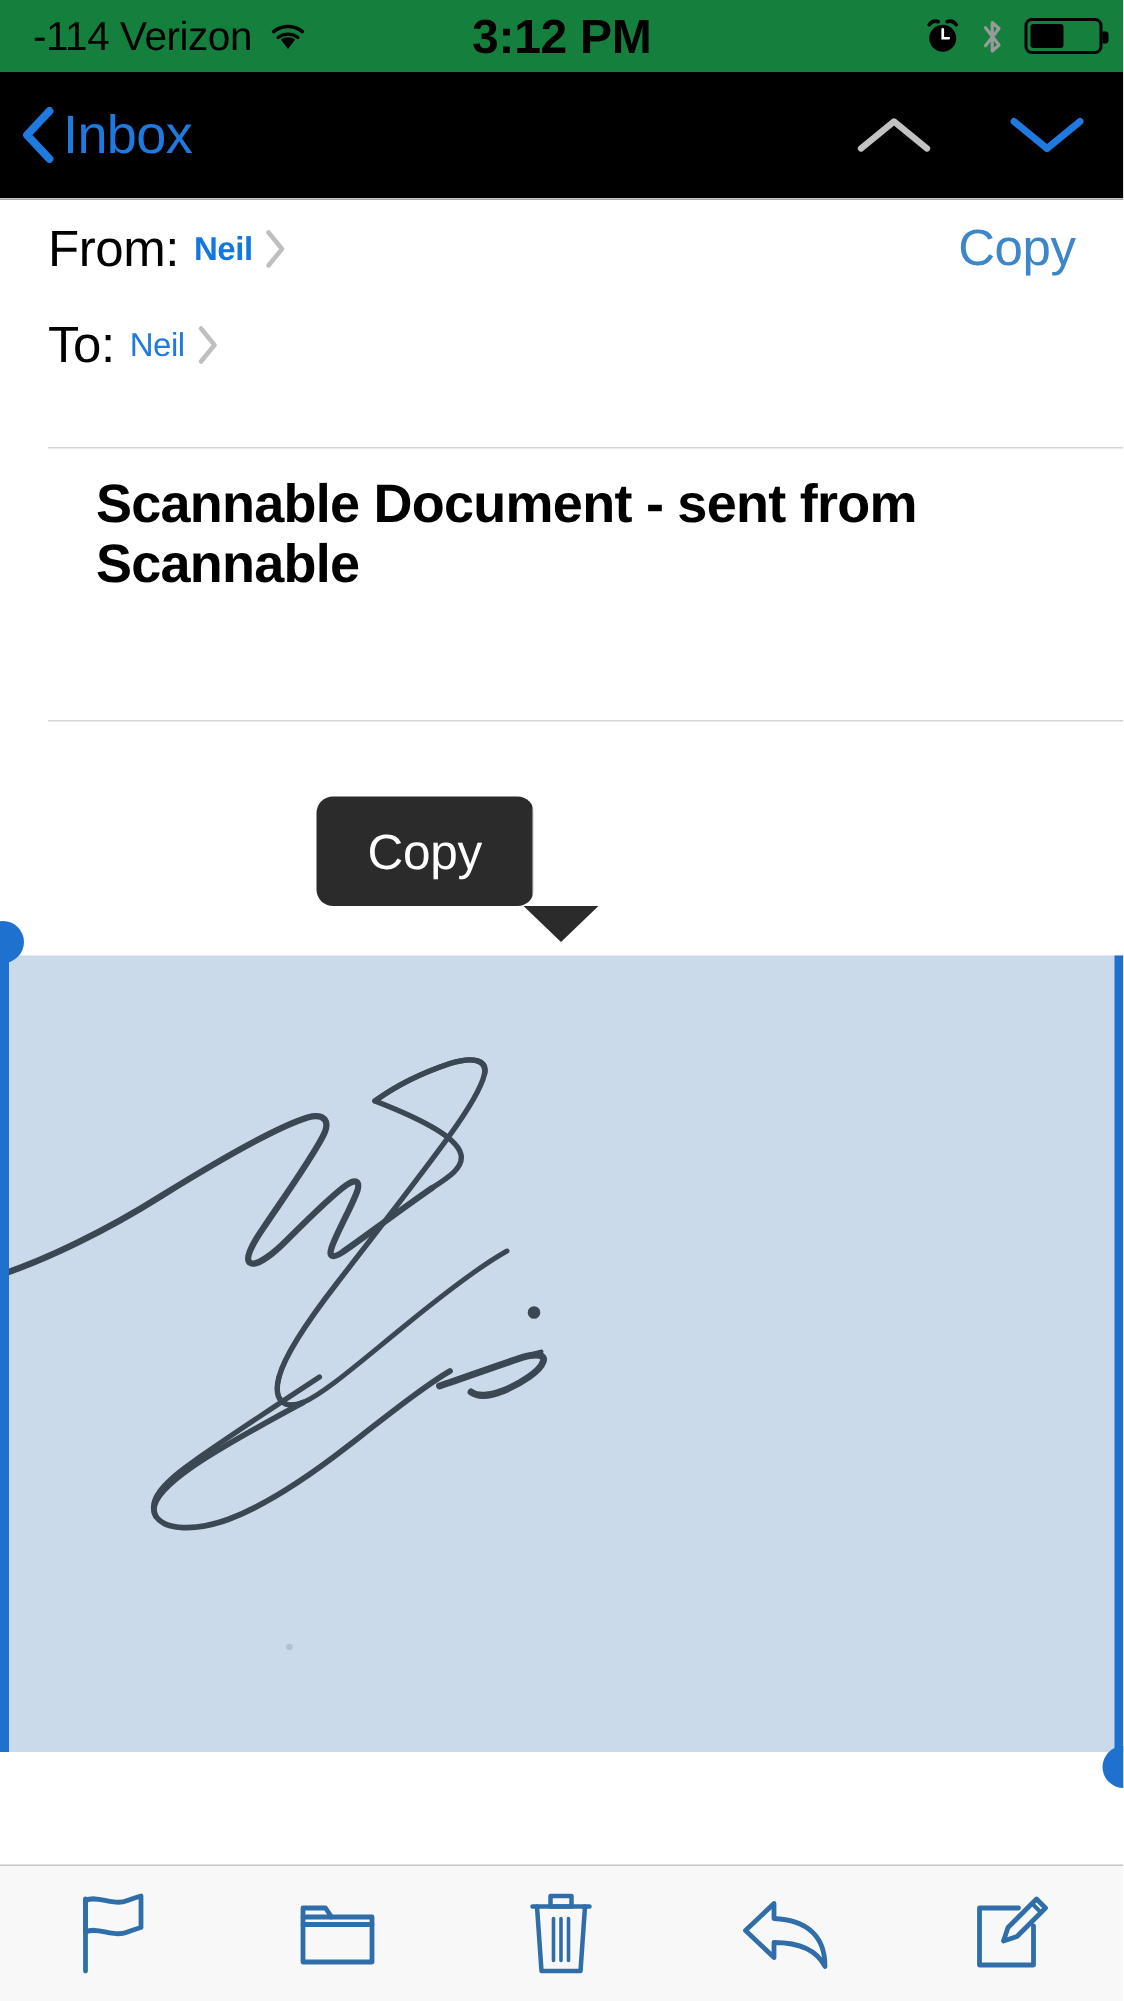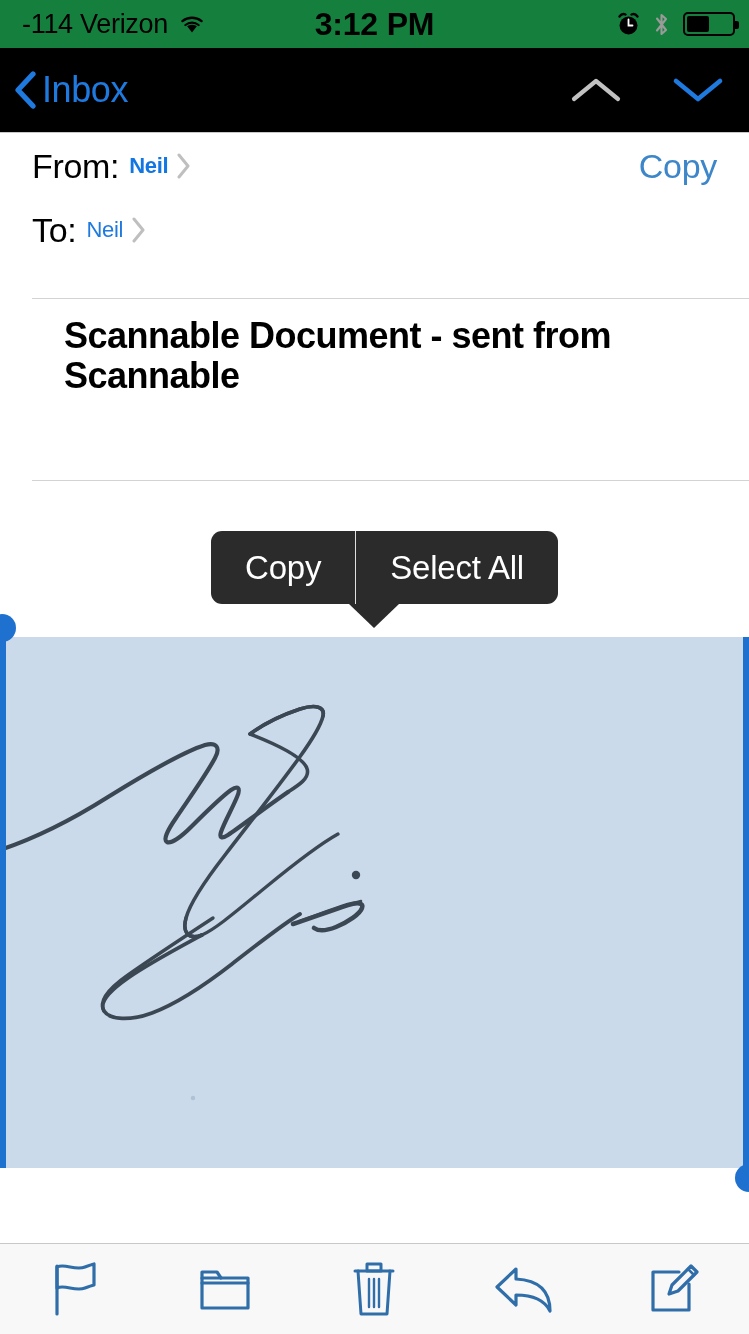--- a/index.html
+++ b/index.html
@@ -382,21 +382,20 @@
   </div>
 
   <div class="sel-handle-bar" id="sel-handle-left-bar"></div>
   <div class="sel-handle-knob" id="sel-handle-left-knob"></div>
   <div class="sel-handle-bar" id="sel-handle-right-bar"></div>
   <div class="sel-handle-knob" id="sel-handle-right-knob"></div>
 
   <div id="callout-menu">
     <div class="callout-item">Copy</div>
     <div id="callout-divider"></div>
-    <div class="callout-item">Select All</div>
   </div>
   <div id="callout-arrow"></div>
 
   <div id="toolbar">
     <div class="tool-btn">
       <svg width="56" height="60" viewBox="0 0 56 60">
         <g fill="none" stroke="#2f6ea8" stroke-width="3.2" stroke-linecap="round" stroke-linejoin="round">
           <path d="M10 7 L10 55"></path>
           <path d="M10 8 C18 4 28 12 38 8 C42 6.5 45 5.5 47 5 L47 26 C45 26.5 42 27.5 38 29 C28 33 18 25 10 29 Z"></path>
         </g>

